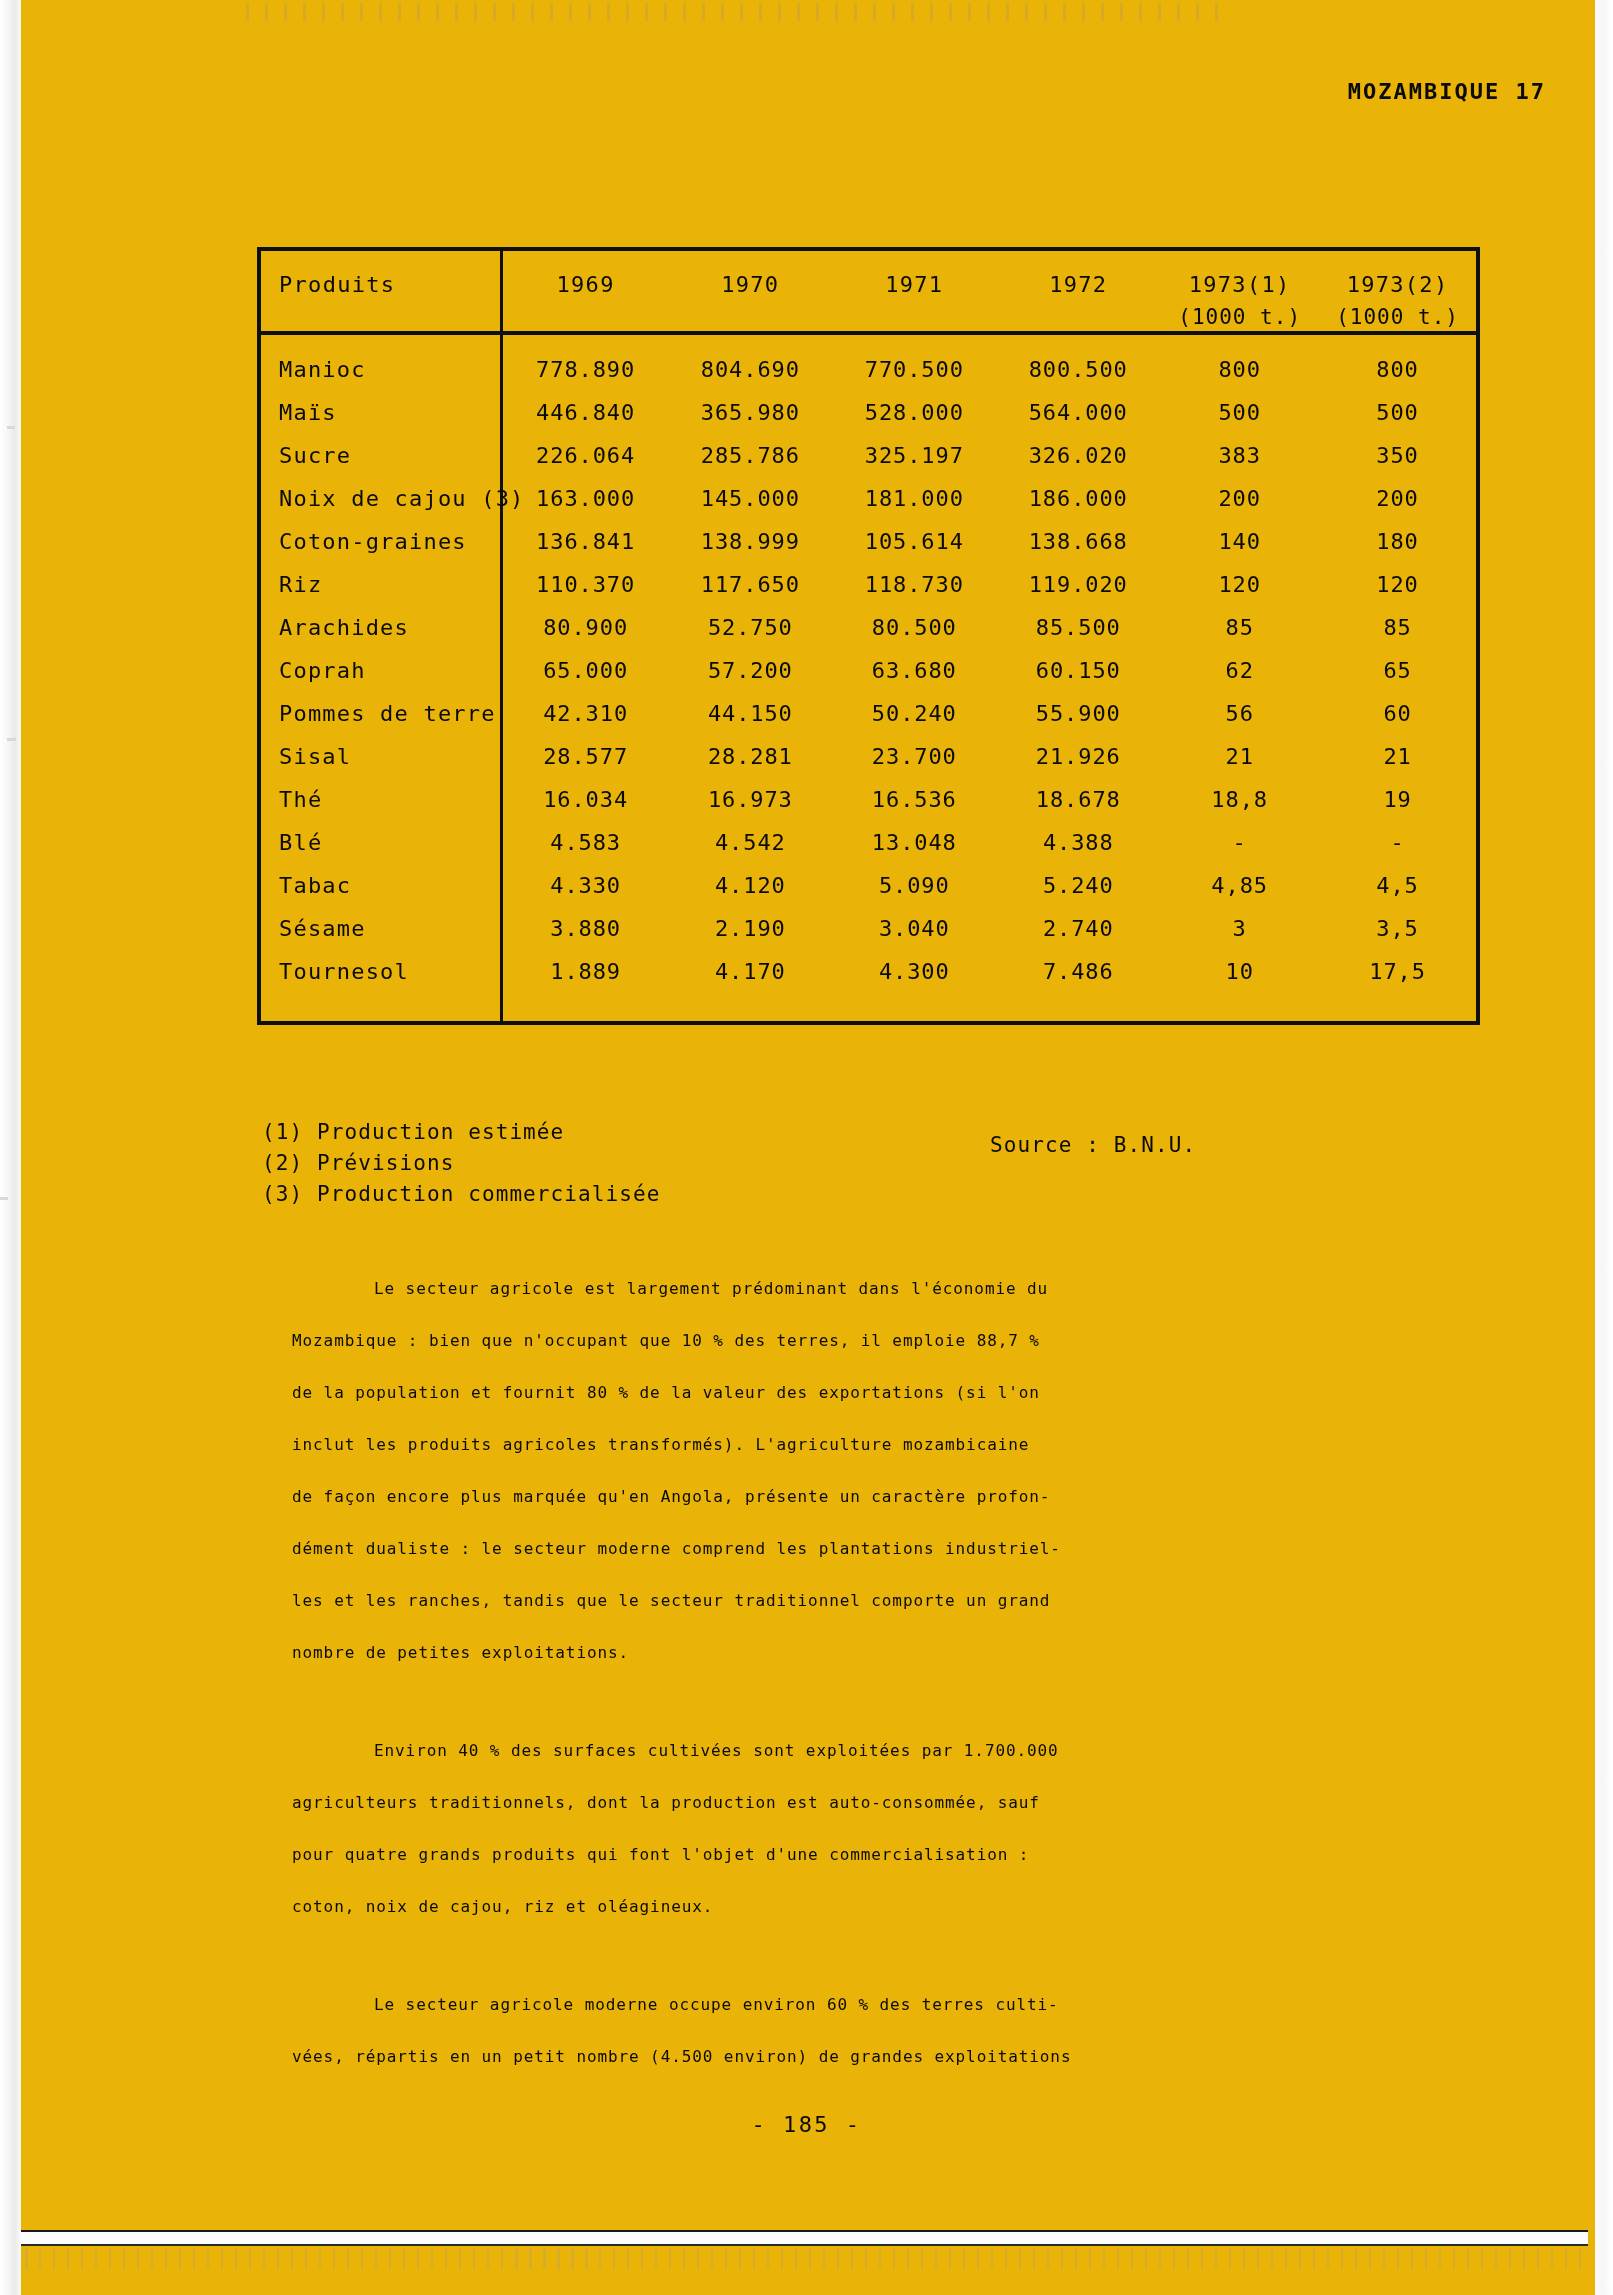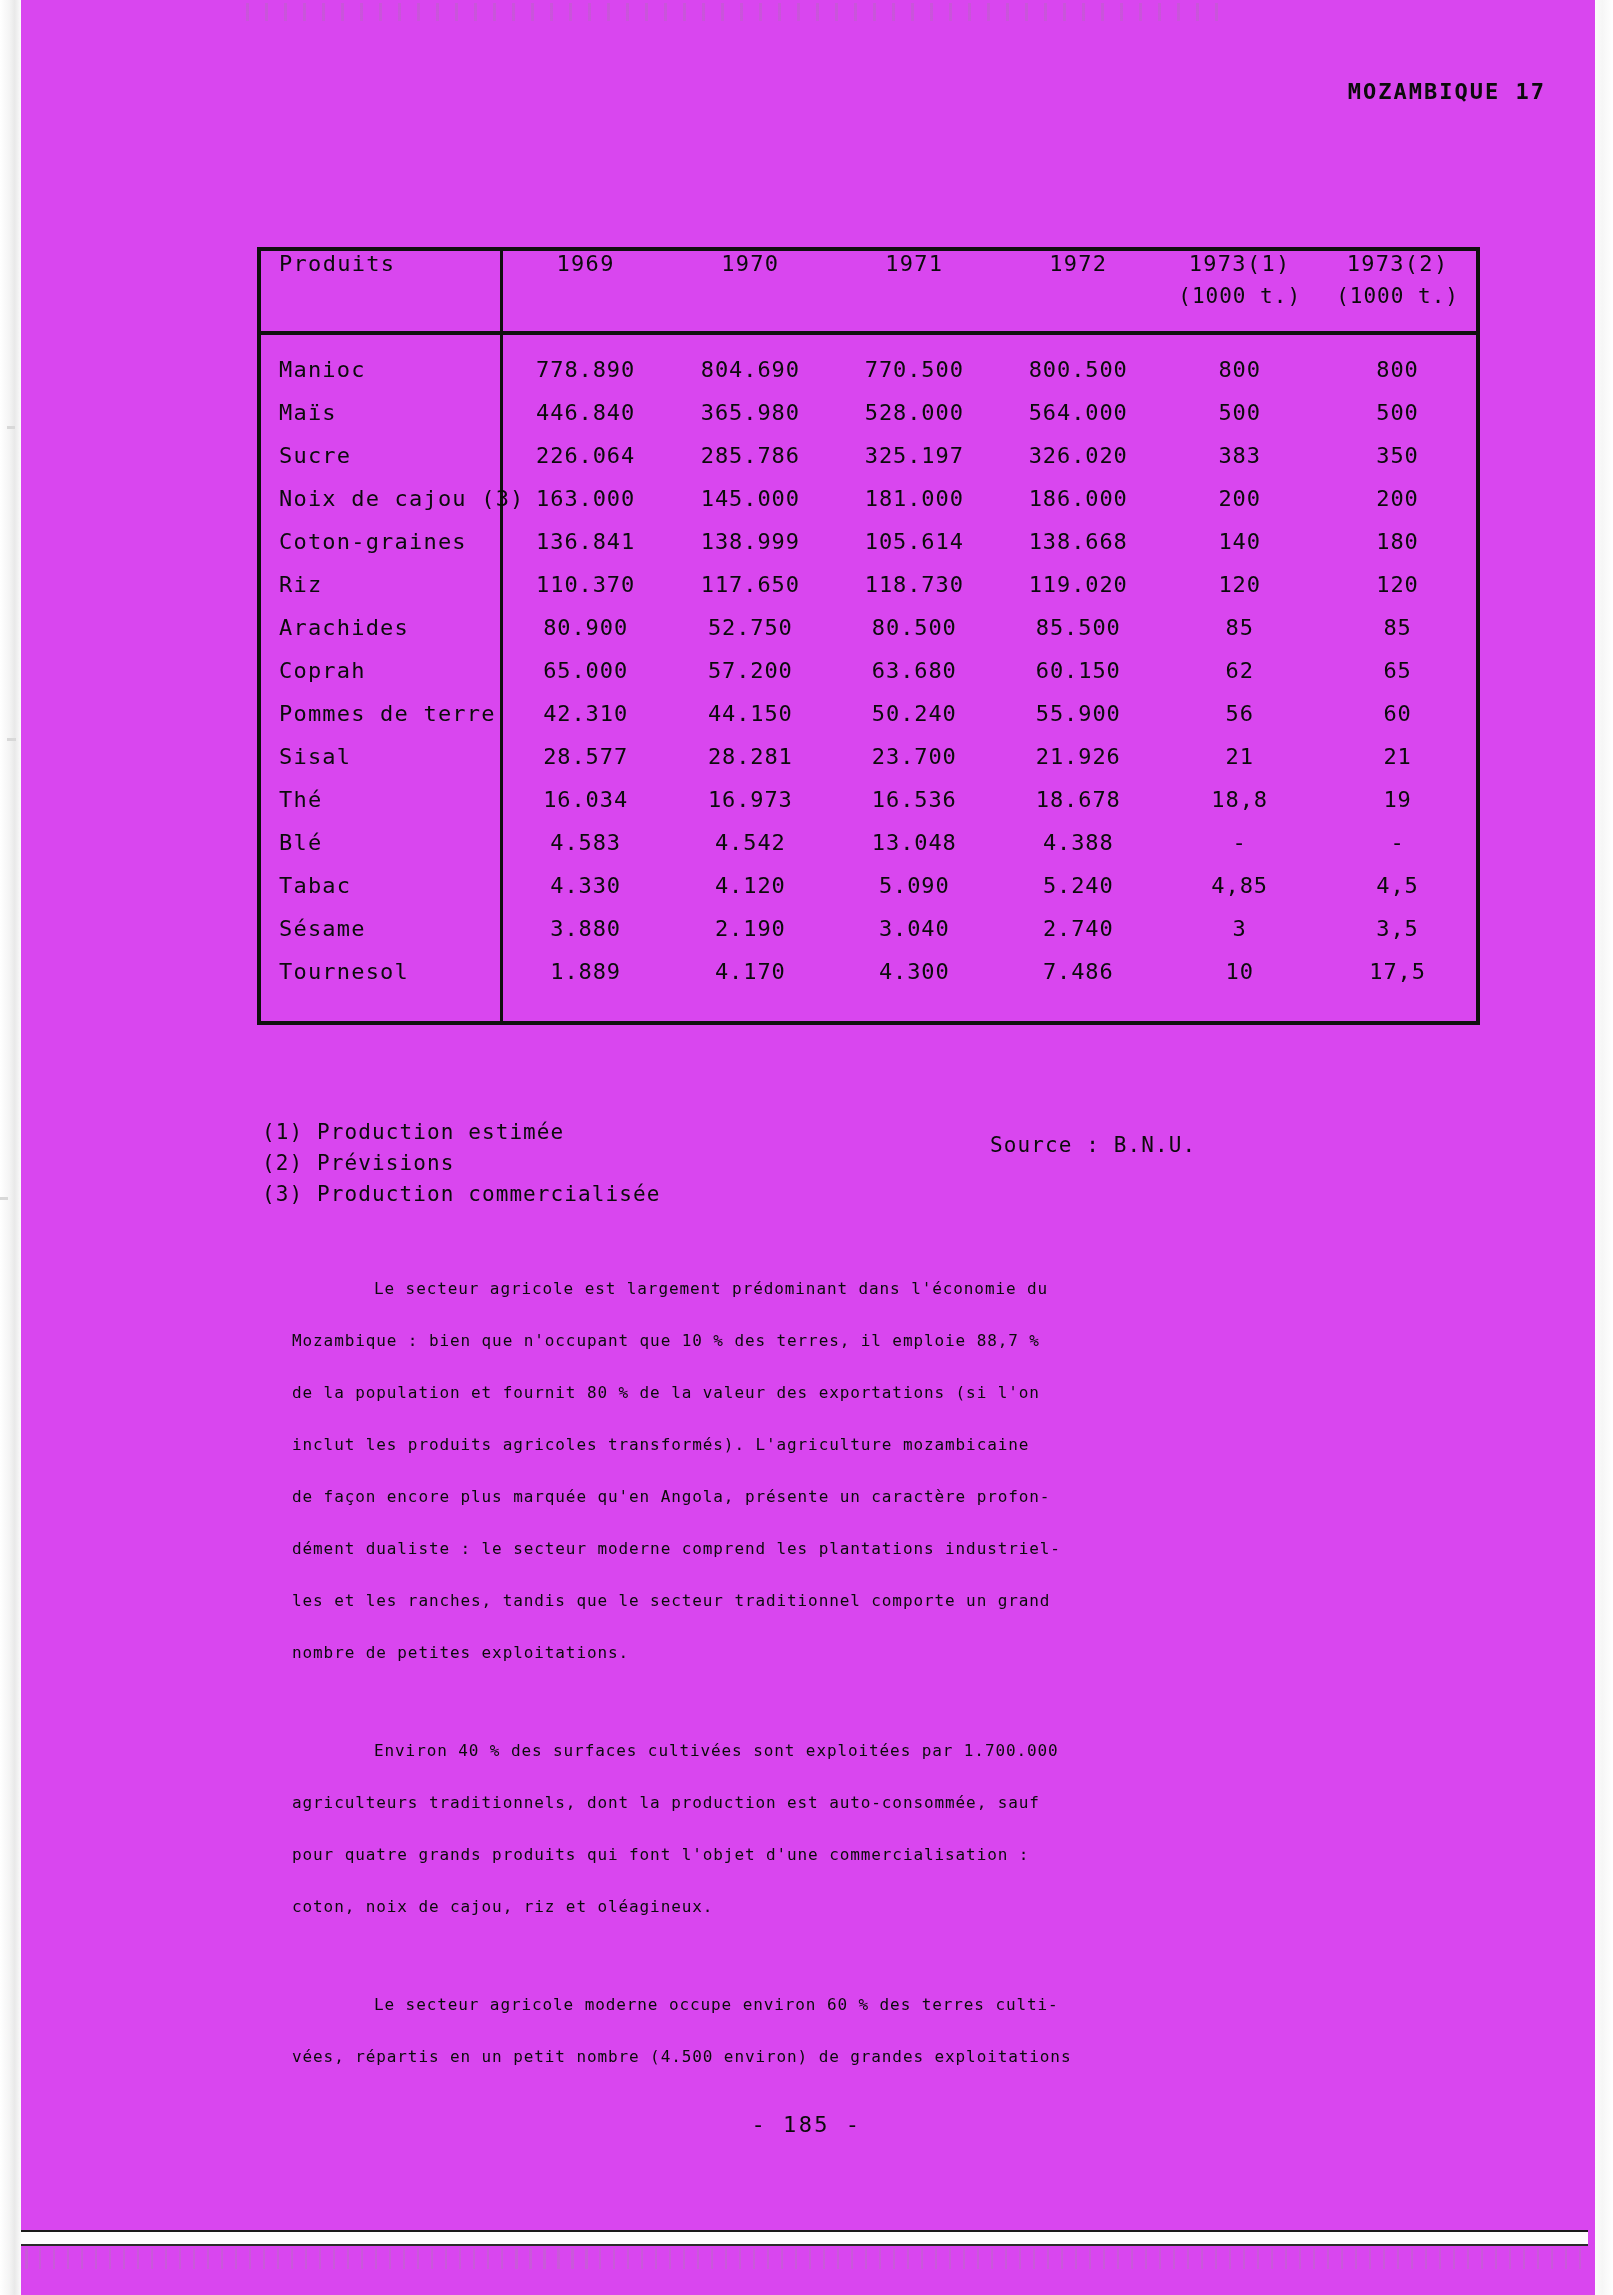--- a/index.html
+++ b/index.html
@@ -5,21 +5,21 @@
 <style>
   html, body {
     margin: 0;
     padding: 0;
     background: #ffffff;
   }
   .page {
     position: relative;
     width: 1613px;
     height: 2295px;
-    background: #d946ef;
+    background: #eab308;
     font-family: "DejaVu Sans Mono", "Liberation Mono", monospace;
     color: #0b0b0b;
     overflow: hidden;
   }
 
   
   .scan-edge-left {
     position: absolute;
     left: 0; top: 0;
     width: 21px; height: 2295px;
@@ -112,20 +112,21 @@
   }
   table.prod thead th.name-head {
     border-right: 3.3px solid #101010;
     text-align: left;
     padding-left: 18px;
   }
   .hd-line1 {
     display: block;
     font-size: 22px;
     letter-spacing: 1.3px;
+    padding-top: 21px;
     white-space: nowrap;
   }
   .hd-line2 {
     display: block;
     font-size: 21px;
     letter-spacing: 1px;
     padding-top: 8.2px;
     white-space: nowrap;
   }
   .hd-line1.left-al { text-align: left; }

